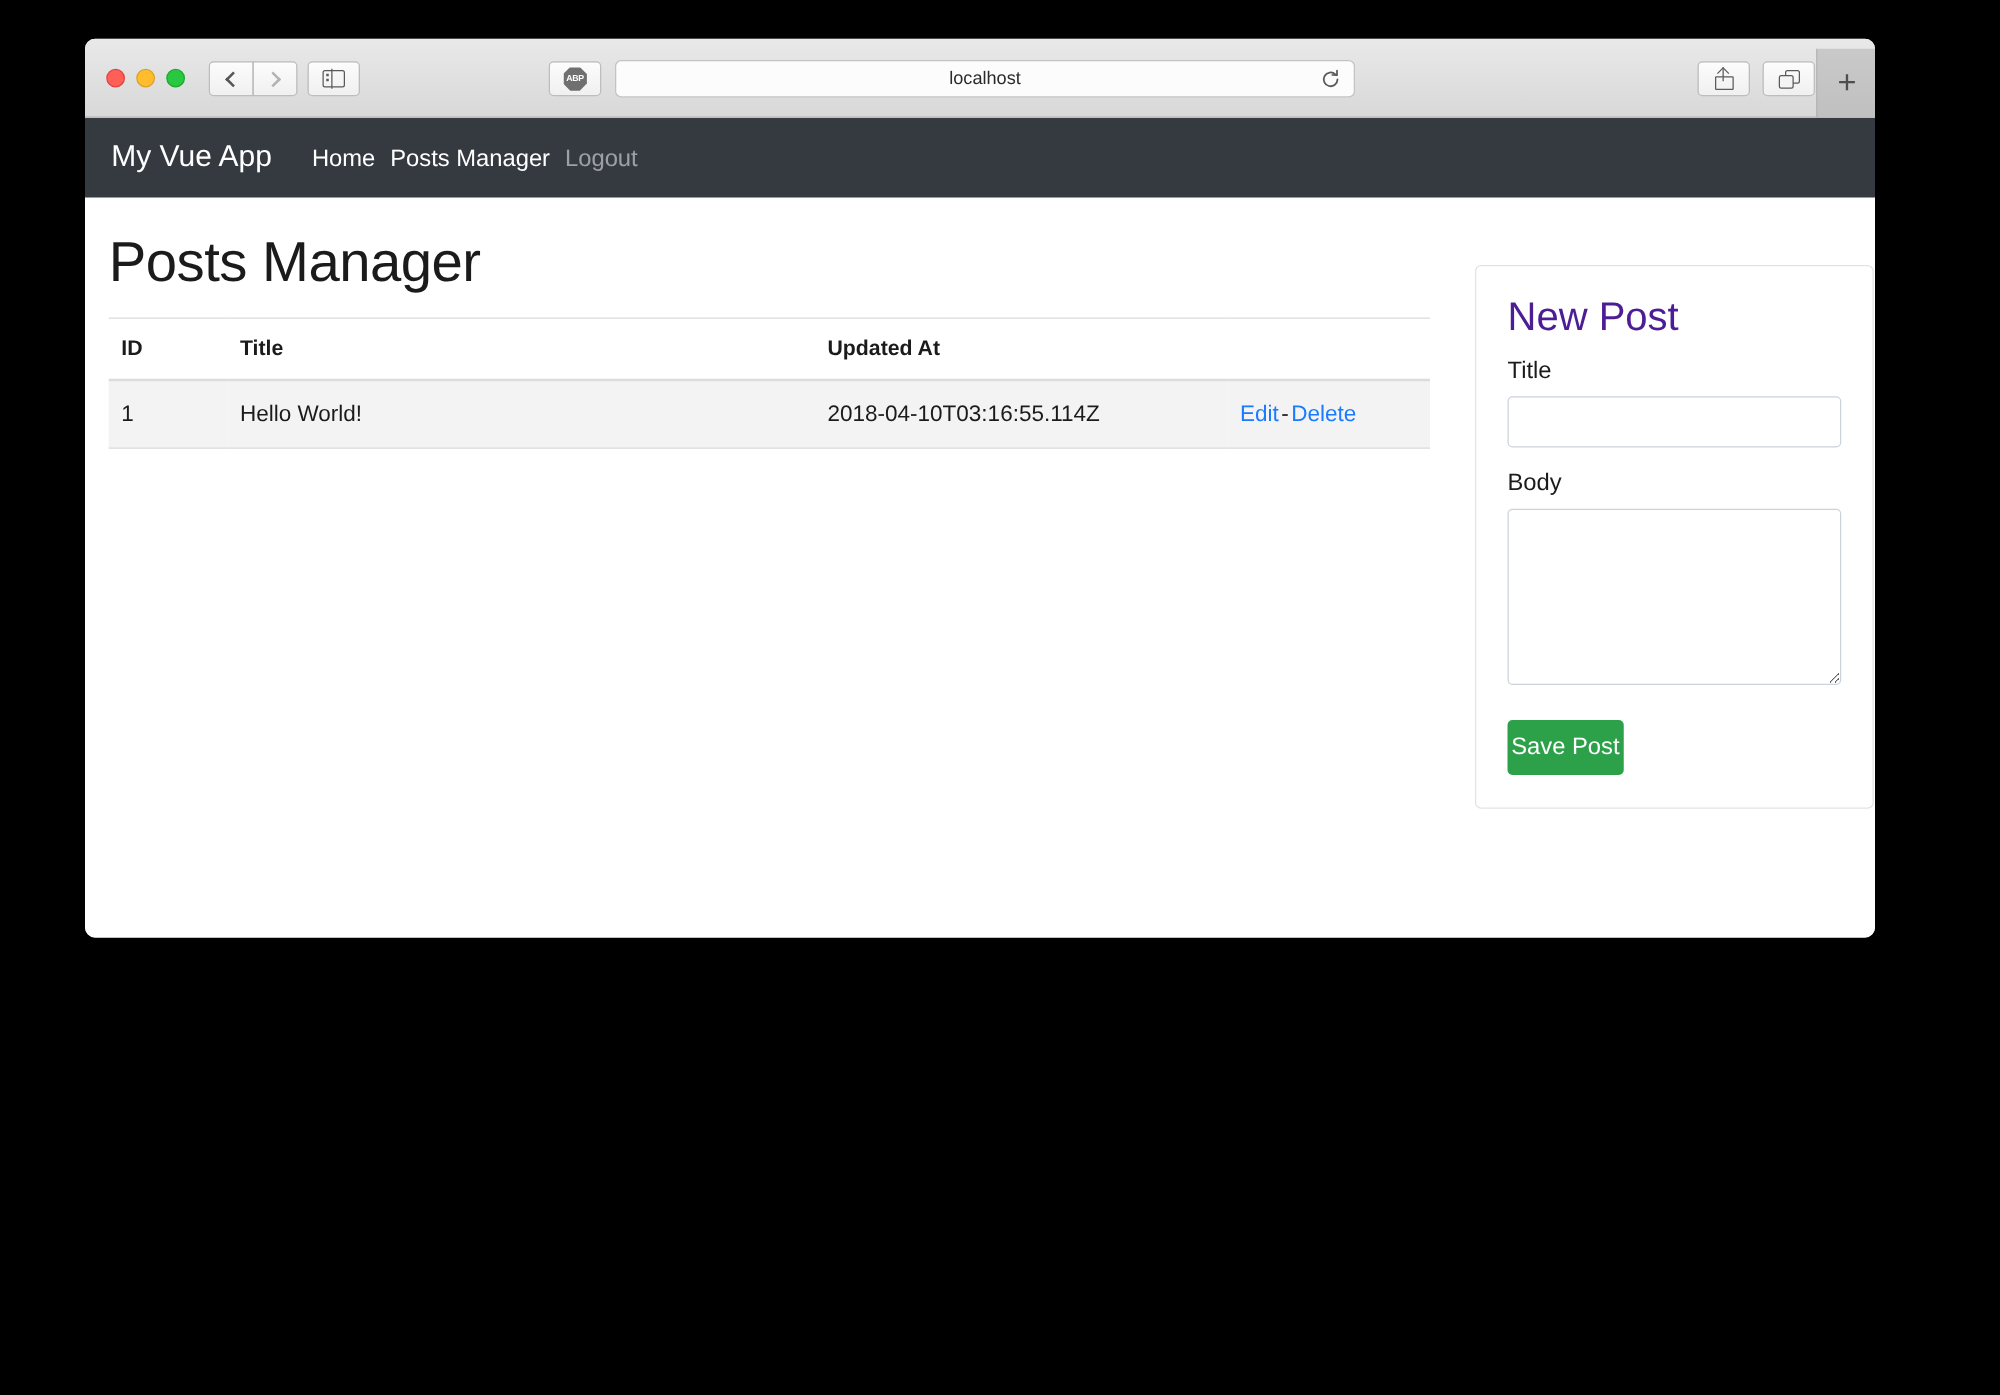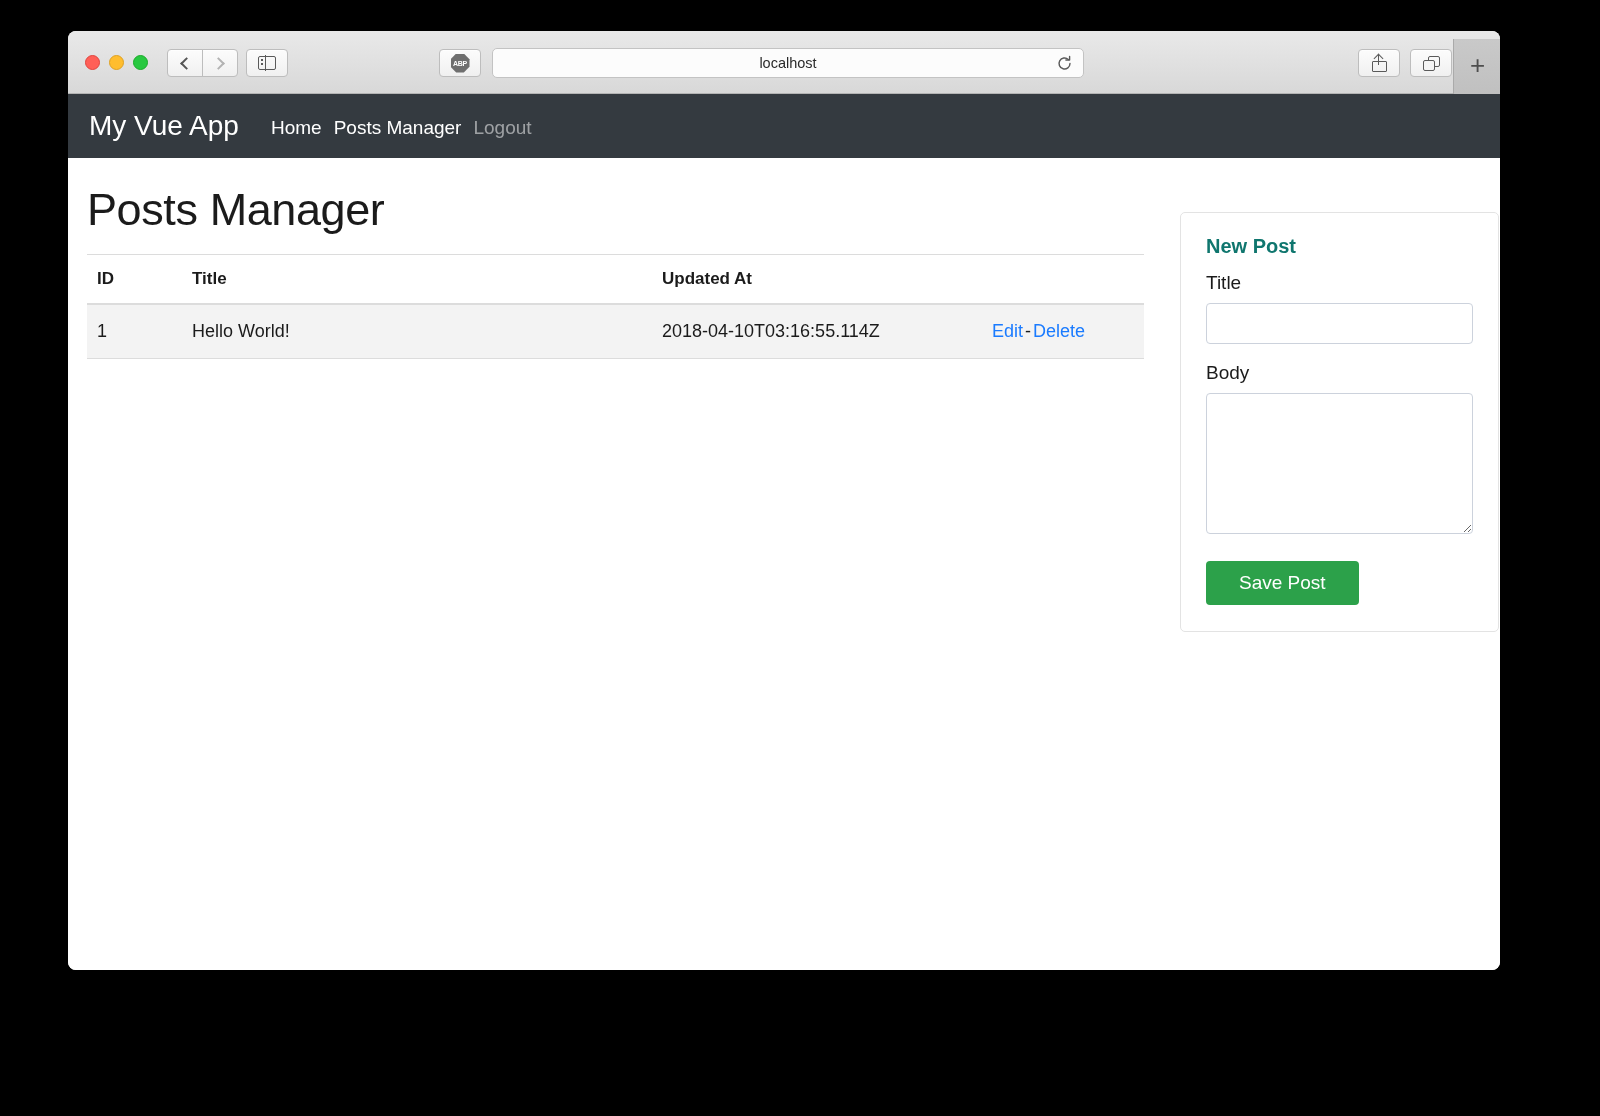--- a/index.html
+++ b/index.html
@@ -8,21 +8,21 @@
     width: 1600px; height: 1116px;
     background: #000;
     font-family: "Liberation Sans", sans-serif;
     overflow: hidden;
   }
 
   
   #browser-window {
     position: absolute;
     left: 68px; top: 31px;
-    width: 1432px; height: 939px;
+    width: 1432px; height: 719px;
     border-radius: 8px;
     background: #ffffff;
     overflow: hidden;
     box-shadow: 0 4px 22px rgba(0,0,0,0.55);
   }
 
   
   #browser-toolbar {
     position: relative;
     height: 63px;
@@ -134,21 +134,21 @@
   }
 
   
   #navbar {
     height: 64px;
     background: #343a40;
     display: flex; align-items: center;
     padding: 0 0 0 21px;
   }
   #brand {
-    color: #ffffff; font-size: 28px; font-weight: 400;
+    color: #ffffff; font-size: 24px; font-weight: 400;
     margin-right: 32px; white-space: nowrap;
   }
   .nav-links { display: flex; align-items: center; gap: 12px; padding-top: 3px; }
   .nav-link { font-size: 19px; color: #ffffff; white-space: nowrap; }
   .nav-link.muted { color: rgba(255,255,255,0.52); }
 
   
   #content { padding: 26px 30px 0 19px; display: flex; gap: 0; }
   #left-col { width: 1057px; flex: 0 0 1057px; }
   #page-title {
@@ -182,21 +182,21 @@
   #new-post-card {
     width: 319px; flex: 0 0 319px;
     margin-left: 36px; margin-top: 28px;
     border: 1px solid #e3e3e3;
     border-radius: 5px;
     background: #fff;
     padding: 20px 25px 26px 25px;
     align-self: flex-start;
   }
   #card-title {
-    font-size: 20px; font-weight: 700; color: #0f766e;
+    font-size: 32px; font-weight: 400; color: #4c1d95;
     margin: 2px 0 14px 0;
   }
   .field-label { display: block; font-size: 19px; color: #1b1b1b; margin: 0 0 9px 0; }
   .field-label.second { margin-top: 18px; }
   .text-input {
     width: 100%; height: 41px;
     border: 1px solid #ccd2dc; border-radius: 4px;
     background: #fff; font-size: 16px; color: #1b1b1b;
     padding: 6px 10px;
     font-family: "Liberation Sans", sans-serif;
@@ -210,21 +210,21 @@
     font-family: "Liberation Sans", sans-serif;
     resize: vertical; outline: none;
   }
   #save-post-button {
     margin-top: 23px;
     background: #2ca14a;
     color: #ffffff;
     border: none; border-radius: 4px;
     font-size: 19px;
     font-family: "Liberation Sans", sans-serif;
-    padding: 11px 33px;
+    padding: 11px 3px;
     cursor: pointer;
   }
 </style>
 </head>
 <body>
 
 <div id="browser-window">
 
   <div id="browser-toolbar">
 

